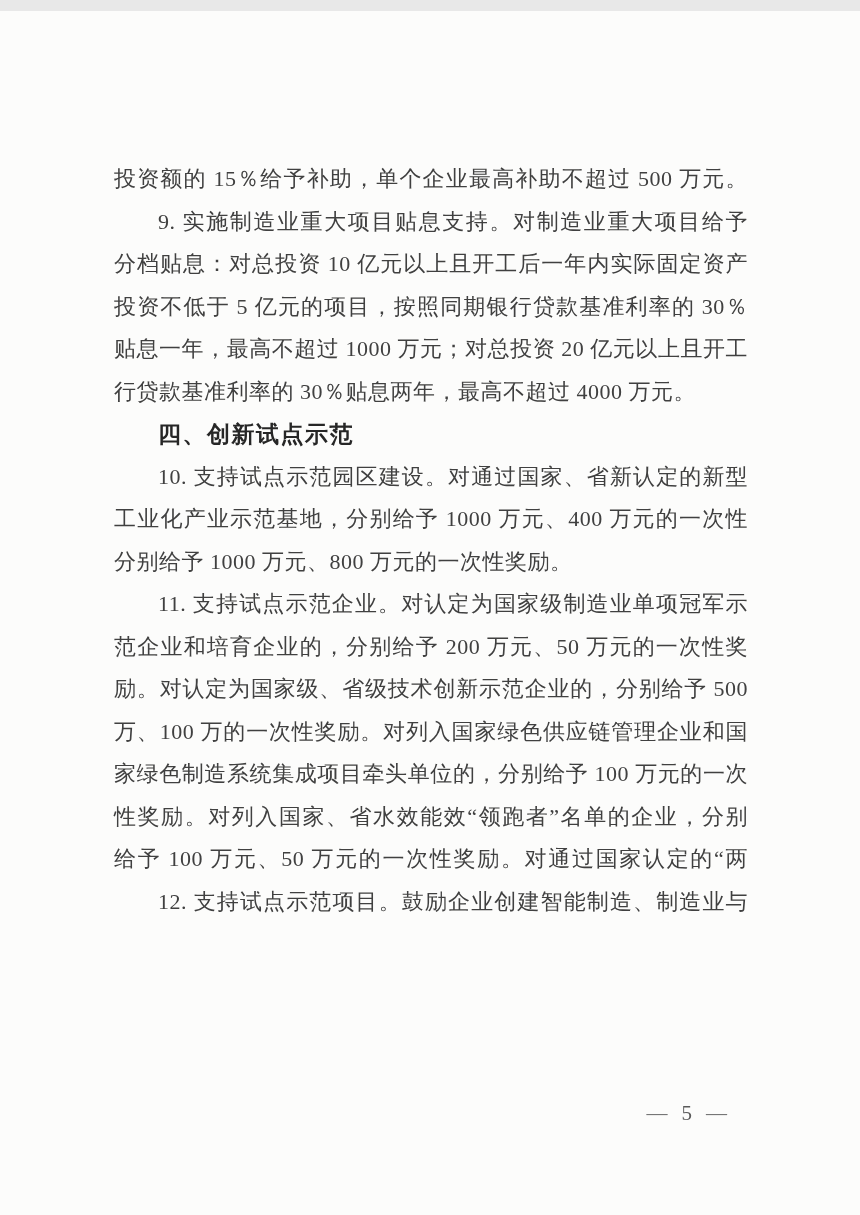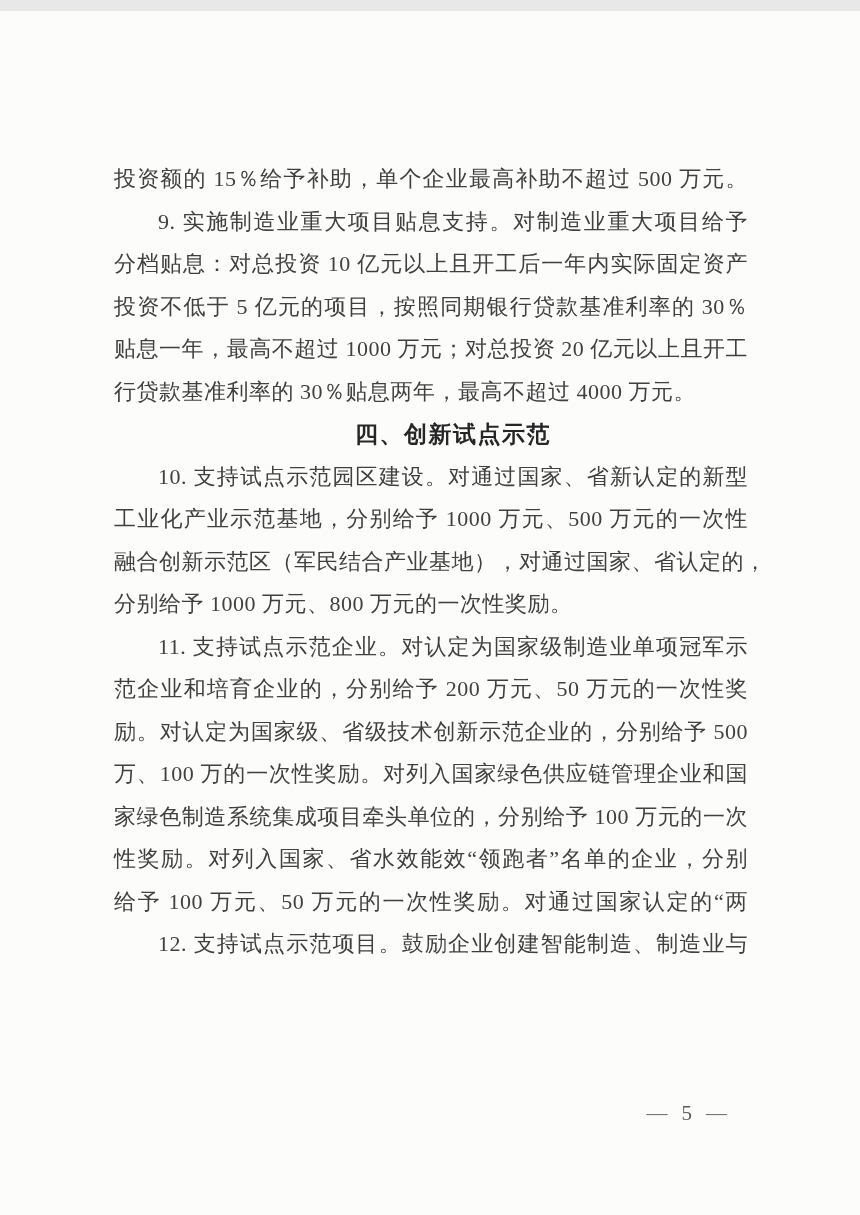--- a/index.html
+++ b/index.html
@@ -30,21 +30,20 @@
     white-space: nowrap;
     letter-spacing: 0.5px;
   }
   .line.justify {
     text-align: justify;
     text-align-last: justify;
     text-justify: inter-character;
   }
   .line.indent {
     text-indent: 44px;
-    text-align: center;
   }
   .line.heading {
     font-family: "Liberation Sans", "DejaVu Sans", sans-serif;
     font-weight: 700;
     color: #262626;
     font-size: 23px;
     letter-spacing: 1.5px;
   }
   .footer {
     position: absolute;
@@ -67,22 +66,21 @@
 <div class="page">
   <div class="doc">
       <div class="line justify">投资额的 15％给予补助，单个企业最高补助不超过 500 万元。</div>
       <div class="line justify indent">9. 实施制造业重大项目贴息支持。对制造业重大项目给予</div>
       <div class="line justify">分档贴息：对总投资 10 亿元以上且开工后一年内实际固定资产</div>
       <div class="line justify">投资不低于 5 亿元的项目，按照同期银行贷款基准利率的 30％</div>
       <div class="line justify">贴息一年，最高不超过 1000 万元；对总投资 20 亿元以上且开工</div>
       <div class="line">行贷款基准利率的 30％贴息两年，最高不超过 4000 万元。</div>
       <div class="line indent heading">四、创新试点示范</div>
       <div class="line justify indent">10. 支持试点示范园区建设。对通过国家、省新认定的新型</div>
-      <div class="line justify">工业化产业示范基地，分别给予 1000 万元、500 万元的一次性</div>
-      <div class="line justify">融合创新示范区（军民结合产业基地），对通过国家、省认定的，</div>
+      <div class="line justify">工业化产业示范基地，分别给予 1000 万元、400 万元的一次性</div>
       <div class="line">分别给予 1000 万元、800 万元的一次性奖励。</div>
       <div class="line justify indent">11. 支持试点示范企业。对认定为国家级制造业单项冠军示</div>
       <div class="line justify">范企业和培育企业的，分别给予 200 万元、50 万元的一次性奖</div>
       <div class="line justify">励。对认定为国家级、省级技术创新示范企业的，分别给予 500</div>
       <div class="line justify">万、100 万的一次性奖励。对列入国家绿色供应链管理企业和国</div>
       <div class="line justify">家绿色制造系统集成项目牵头单位的，分别给予 100 万元的一次</div>
       <div class="line justify">性奖励。对列入国家、省水效能效“领跑者”名单的企业，分别</div>
       <div class="line justify">给予 100 万元、50 万元的一次性奖励。对通过国家认定的“两</div>
       <div class="line justify indent">12. 支持试点示范项目。鼓励企业创建智能制造、制造业与</div>
     </div>

